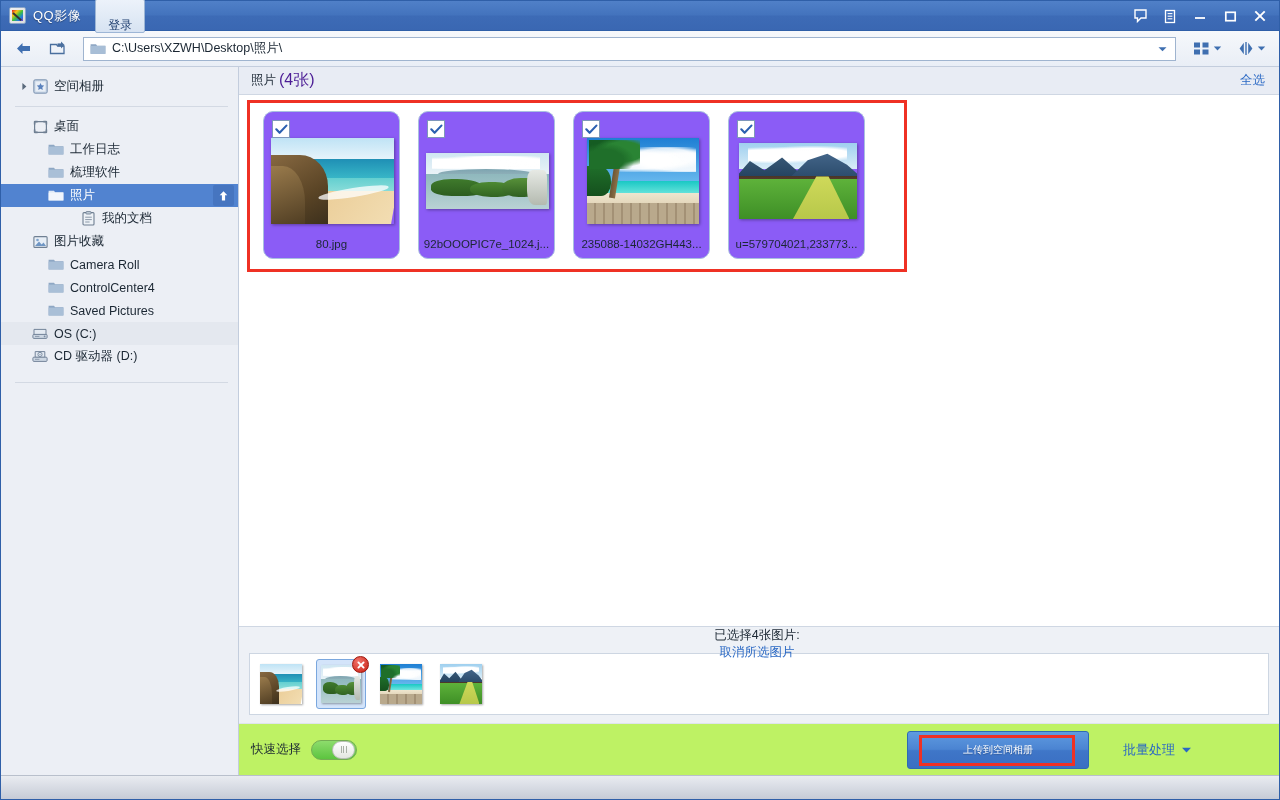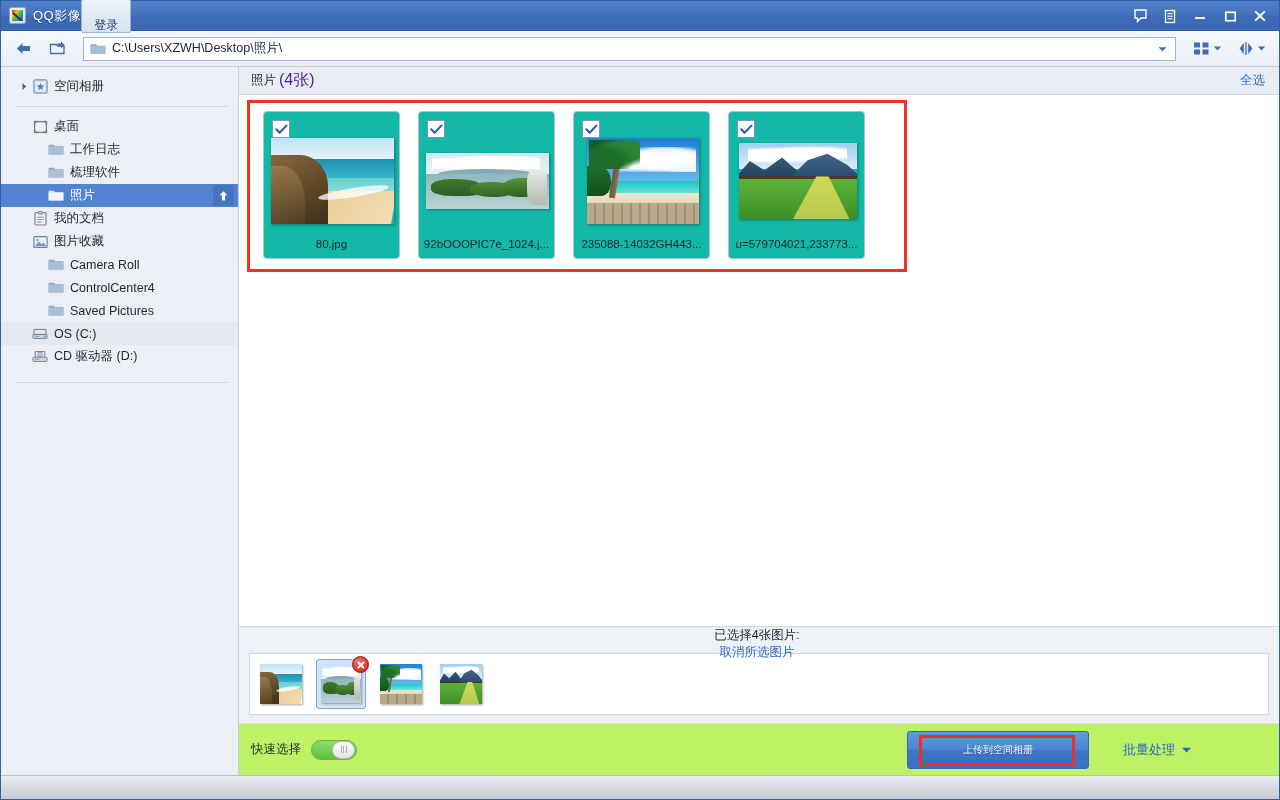--- a/index.html
+++ b/index.html
@@ -34,21 +34,21 @@
   .app-logo::after {
     content: ""; position: absolute; left: 3px; top: 4px;
     width: 11px; height: 2px; background: #333;
     transform: rotate(42deg); transform-origin: left center;
   }
   .app-title {
     color: #ffffff; font-size: 13px; margin-left: 7px; letter-spacing: .5px;
     text-shadow: 0 1px 1px rgba(0,0,0,.35);
   }
   .login-btn {
-    height: 32px; padding: 16px 12px;
+    margin-left: 14px; height: 32px; padding: 16px 12px;
     background: linear-gradient(to bottom,#ecf2fa,#d7e3f2);
     border: 1px solid #9db6d6; border-radius: 2px;
     color: #1f3f70; font-size: 12px; line-height: 18px; cursor: pointer;
   }
   .win-btns { position: absolute; right: 4px; top: 0; height: 30px; display: flex; align-items: center; }
   .win-btn {
     width: 30px; height: 26px; display: flex; align-items: center; justify-content: center;
     cursor: pointer;
   }
   .win-btn svg { display: block; }
@@ -123,22 +123,22 @@
   .link-blue { font-size: 12.5px; color: #2a68c4; cursor: pointer; }
 
   .grid-area { flex: 1 1 auto; position: relative; overflow: hidden; background: #fff; }
   .anno-box {
     position: absolute; border: 3px solid #ef3124; pointer-events: none;
   }
   #anno-grid { left: 8px; top: 5px; width: 660px; height: 172px; }
 
   .thumb-grid { position: absolute; left: 24px; top: 16px; display: flex; gap: 18px; }
   .thumb-card {
-    width: 137px; height: 148px; background: #14b8a6; border: 1px solid #a9c0e0;
-    border-radius: 4px; position: relative; cursor: pointer;
+    width: 137px; height: 148px; background: #8b5cf6; border: 1px solid #a9c0e0;
+    border-radius: 10px; position: relative; cursor: pointer;
     display: flex; flex-direction: column; align-items: center;
   }
   .thumb-check {
     position: absolute; left: 8px; top: 8px; width: 18px; height: 18px;
     background: #fff; border: 1px solid #7e97bb; display: flex;
     align-items: center; justify-content: center; cursor: pointer; z-index: 3;
   }
   .thumb-img-wrap {
     position: absolute; left: 7px; top: 26px; width: 123px; height: 86px;
     display: flex; align-items: center; justify-content: center;
@@ -406,21 +406,21 @@
             </svg>
         </div>
         <div class="side-label">照片</div>
         <div class="side-upload">
           <svg width="11" height="12" viewBox="0 0 11 12">
               <path d="M5.5 1.2 L9.3 5.2 L7.1 5.2 L7.1 10.4 L3.9 10.4 L3.9 5.2 L1.7 5.2 Z" fill="#ffffff"></path>
             </svg>
         </div>
       </div>
 
-      <div class="side-item" style="padding-left:30px;">
+      <div class="side-item" style="padding-left:30px;margin-left:48px;">
         <div class="side-ico">
           <svg width="13" height="15" viewBox="0 0 13 15">
               <rect x="1" y="1.6" width="11" height="12.4" rx="1" fill="#eef2f7" stroke="#6f7f92" stroke-width="1.1"></rect>
               <rect x="4" y="0.6" width="5" height="2.4" rx="0.6" fill="#c6d1de" stroke="#6f7f92" stroke-width="0.9"></rect>
               <line x1="3.2" y1="6.2" x2="9.8" y2="6.2" stroke="#8a98a8" stroke-width="1"></line>
               <line x1="3.2" y1="8.6" x2="9.8" y2="8.6" stroke="#8a98a8" stroke-width="1"></line>
               <line x1="3.2" y1="11" x2="7.6" y2="11" stroke="#8a98a8" stroke-width="1"></line>
             </svg>
         </div>
         <div class="side-label">我的文档</div>

